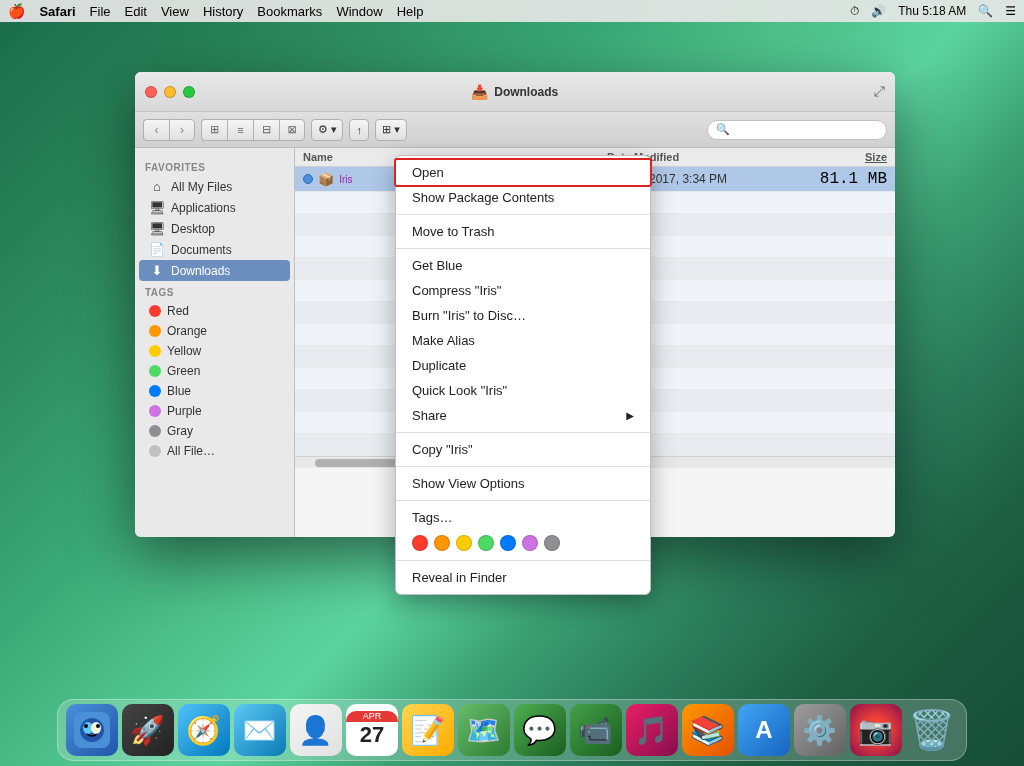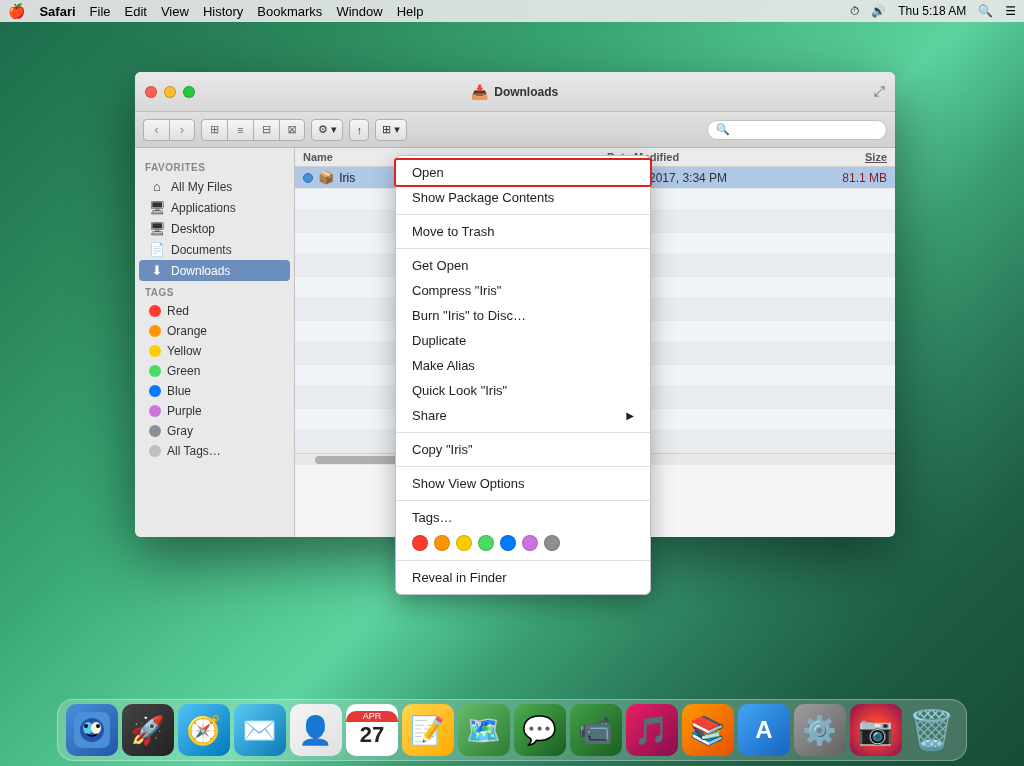--- a/index.html
+++ b/index.html
@@ -286,25 +286,25 @@
       width: 10px;
       height: 10px;
       border-radius: 50%;
       background: #4a90d9;
       border: 1.5px solid #2a70b9;
     }
     .file-icon {
       font-size: 13px;
     }
     .file-name {
-      font-size: 12px;
-      color: #0f172a;
+      font-size: 10px;
+      color: #a21caf;
     }
     .file-date { width: 200px; font-size: 12px; color: #333; }
-    .file-size { width: 80px; font-size: 12px; color: #7f1d1d; text-align: right; }
+    .file-size { width: 80px; font-size: 16px; color: #000000; text-align: right; font-family: Liberation Mono, monospace; }
 
     
     .context-menu {
       position: absolute;
       top: 155px;
       left: 395px;
       width: 256px;
       background: white;
       border: 1px solid #c0c0c0;
       border-radius: 6px;
@@ -522,21 +522,21 @@
         <div class="sidebar-item">
           <div class="sidebar-tag-dot" style="background:#cc73e1;"></div>
           <span>Purple</span>
         </div>
         <div class="sidebar-item">
           <div class="sidebar-tag-dot" style="background:#8e8e93;"></div>
           <span>Gray</span>
         </div>
         <div class="sidebar-item">
           <div class="sidebar-tag-dot" style="background:#c0c0c0;"></div>
-          <span>All Tags…</span>
+          <span>All File…</span>
         </div>
       </div>
 
       <div class="file-list">
         <div class="file-list-header">
           <div class="col-name">Name</div>
           <div class="col-date">Date Modified</div>
           <div class="col-size">Size</div>
         </div>
 
@@ -576,33 +576,33 @@
     </div>
     <div class="ctx-item">
       <span>Show Package Contents</span>
     </div>
     <div class="ctx-separator"></div>
     <div class="ctx-item">
       <span>Move to Trash</span>
     </div>
     <div class="ctx-separator"></div>
     <div class="ctx-item">
-      <span>Get Open</span>
+      <span>Get Blue</span>
     </div>
     <div class="ctx-item">
       <span>Compress "Iris"</span>
     </div>
     <div class="ctx-item">
       <span>Burn "Iris" to Disc…</span>
     </div>
     <div class="ctx-item">
+      <span>Make Alias</span>
+    </div>
+    <div class="ctx-item">
       <span>Duplicate</span>
-    </div>
-    <div class="ctx-item">
-      <span>Make Alias</span>
     </div>
     <div class="ctx-item">
       <span>Quick Look "Iris"</span>
     </div>
     <div class="ctx-item">
       <span>Share</span>
       <span class="ctx-submenu-arrow">▶</span>
     </div>
     <div class="ctx-separator"></div>
     <div class="ctx-item">

